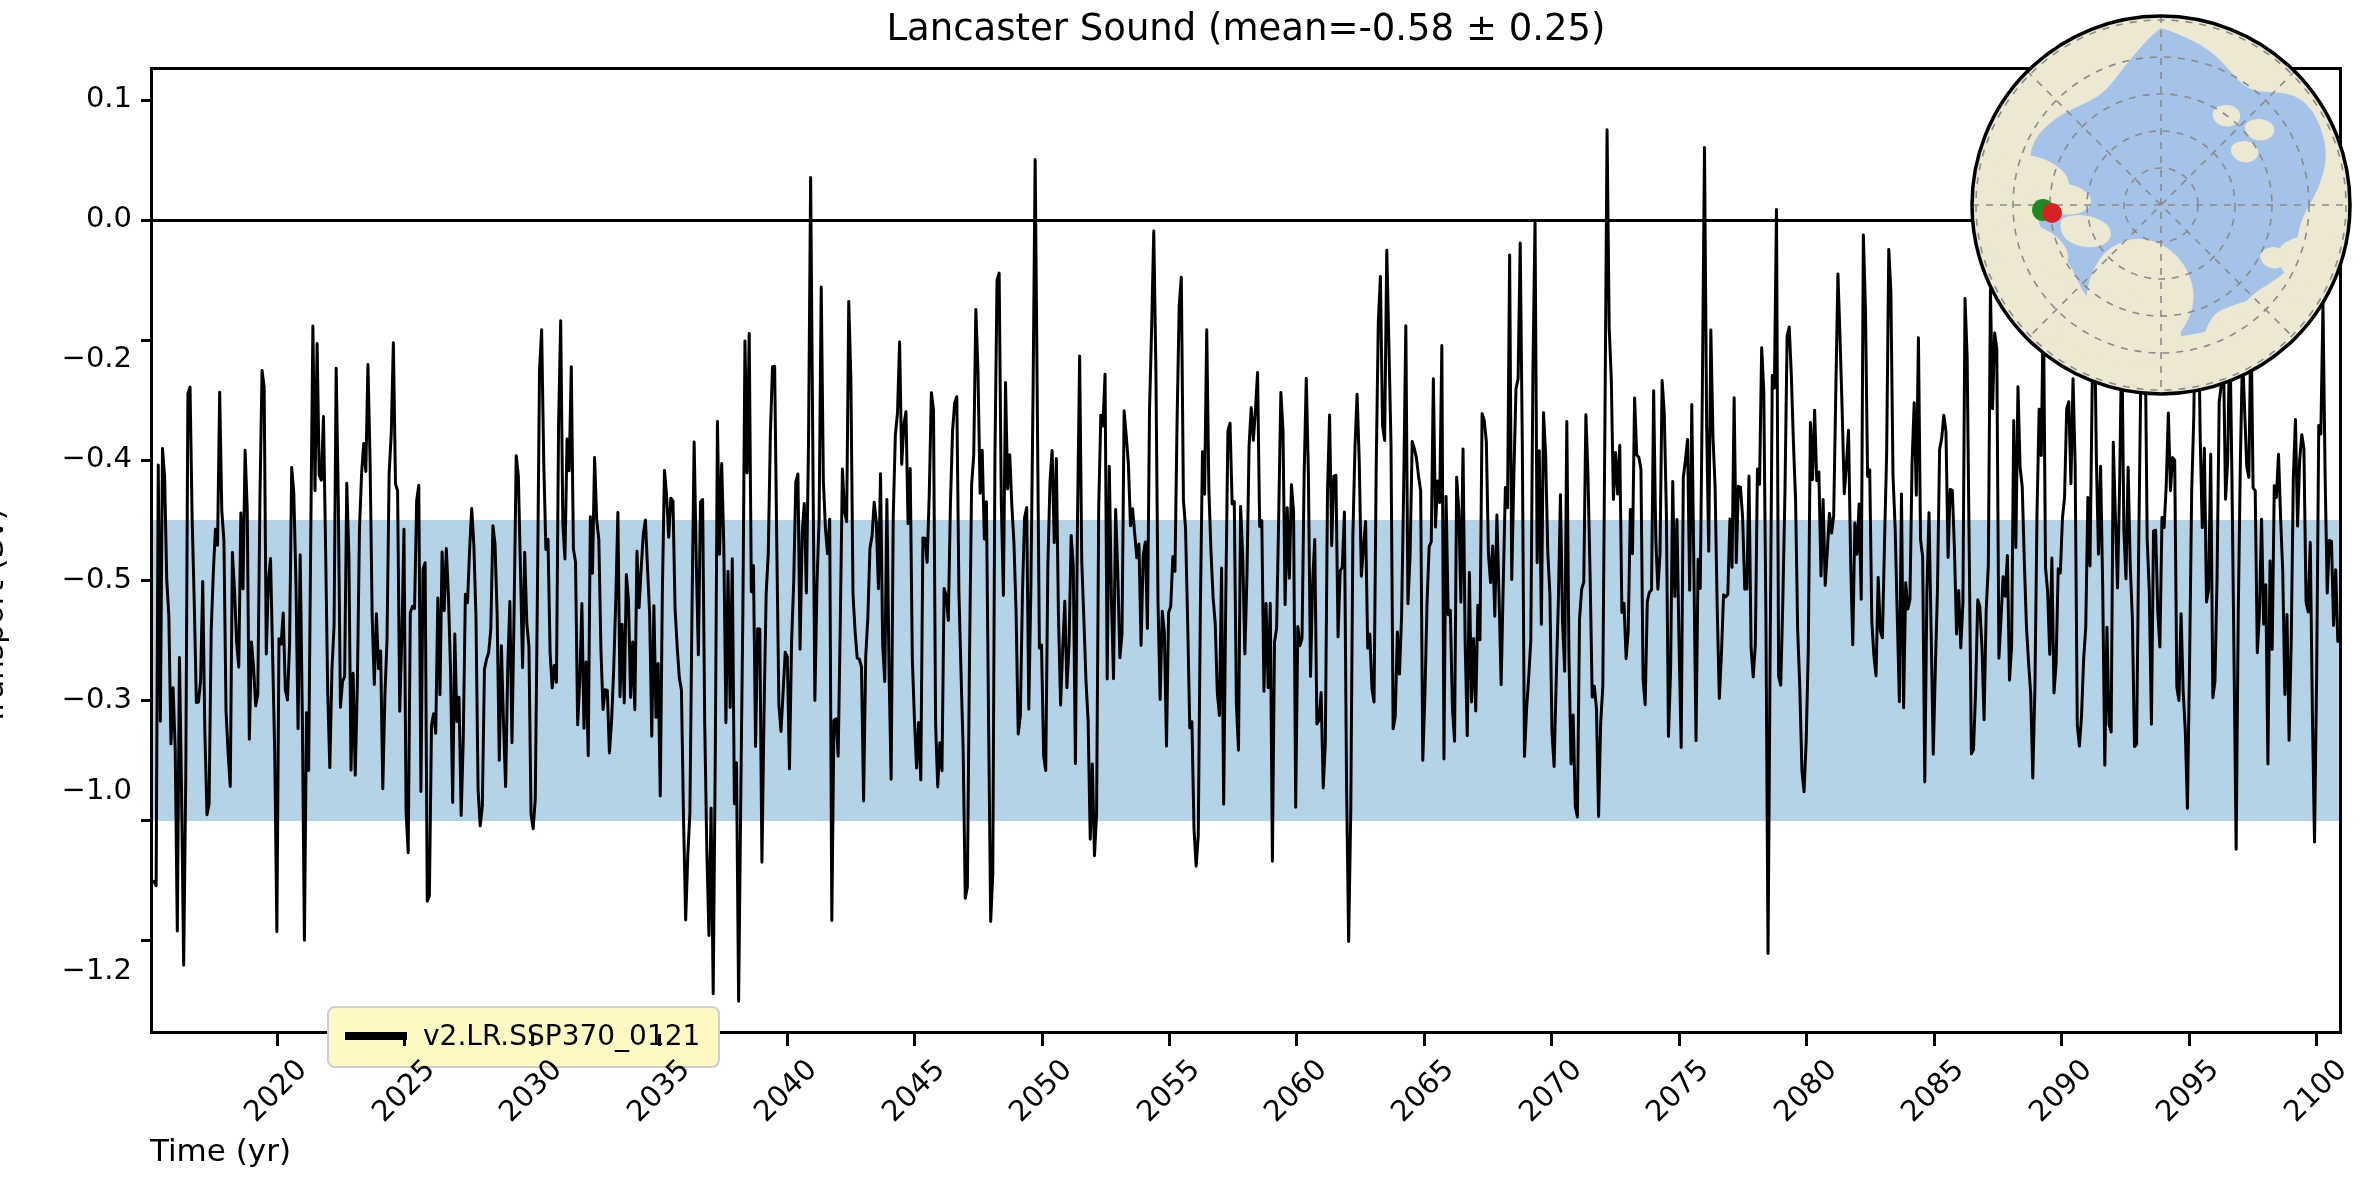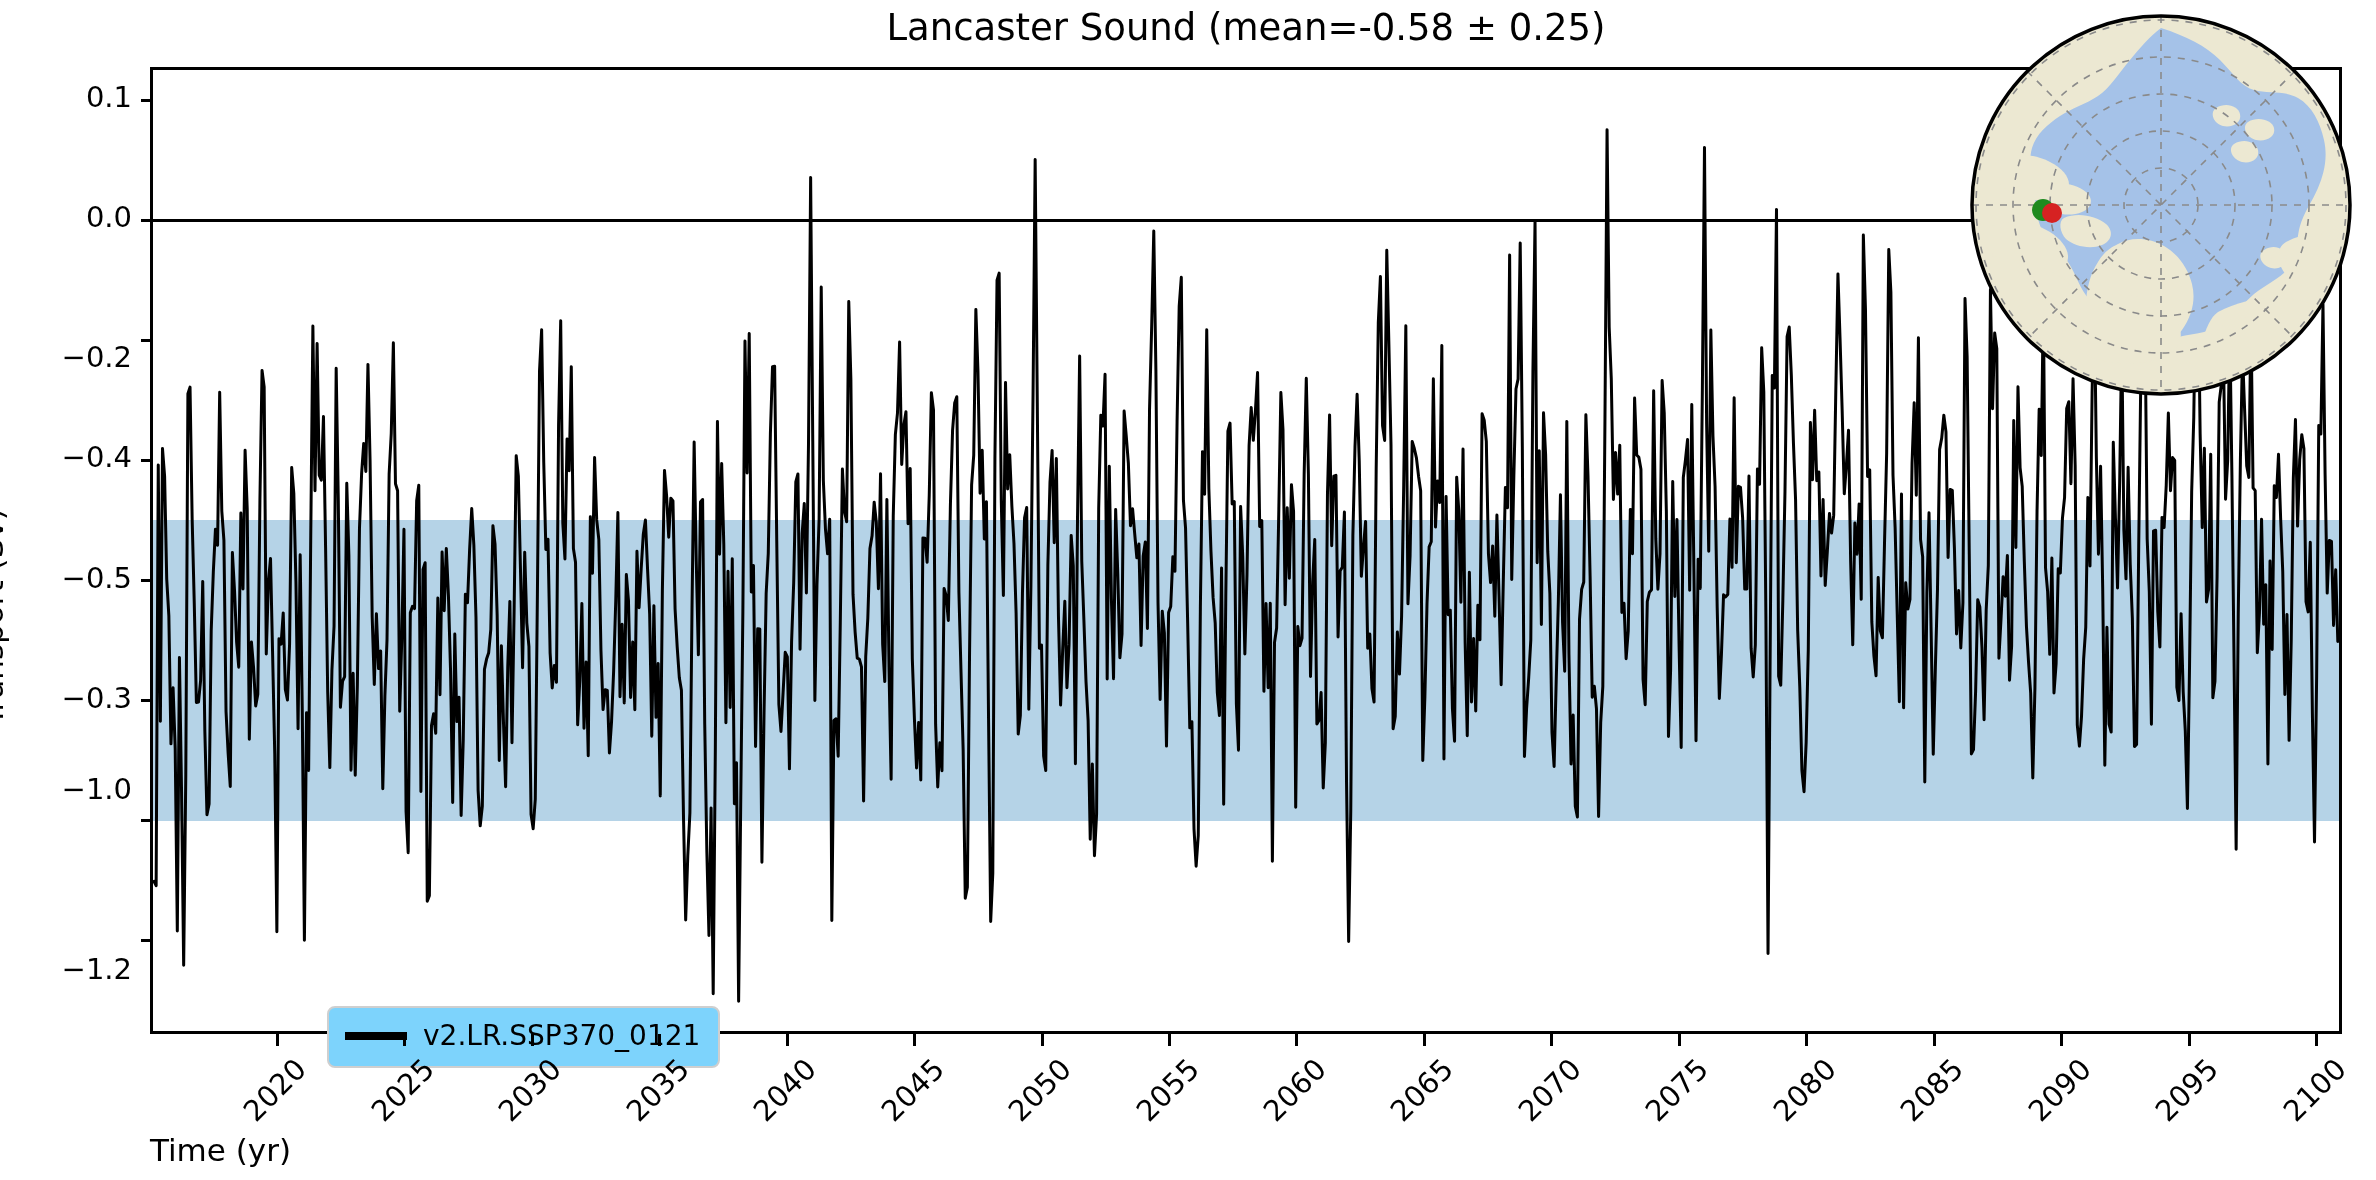--- a/index.html
+++ b/index.html
@@ -46,21 +46,21 @@
     transform:translateX(-100%) rotate(-45deg);
   }
   #xlabel-axis{
     position:absolute;left:150px;top:1132px;width:2192px;text-align:left;
     font-size:31px;white-space:nowrap;
   }
 
   
   #legend{
     position:absolute;left:174px;top:936px;
-    background:#7dd3fc;border:2px solid #cfcfcf;border-radius:8px;
+    background:#fef9c3;border:2px solid #cfcfcf;border-radius:8px;
     padding:10px 18px 12px 16px;box-sizing:border-box;
   }
   .legend-row{display:flex;align-items:center;height:36px;}
   .legend-line{width:62px;height:8px;background:#000;margin-right:16px;flex:none;}
   .legend-patch{width:62px;height:26px;background:#b5d3e7;margin-right:16px;flex:none;}
   .legend-text{font-size:28px;line-height:28px;white-space:nowrap;color:#000;}
 
   
   #inset-map{position:absolute;left:1968px;top:12px;width:386px;height:386px;}
   #inset-map svg{display:block;}

